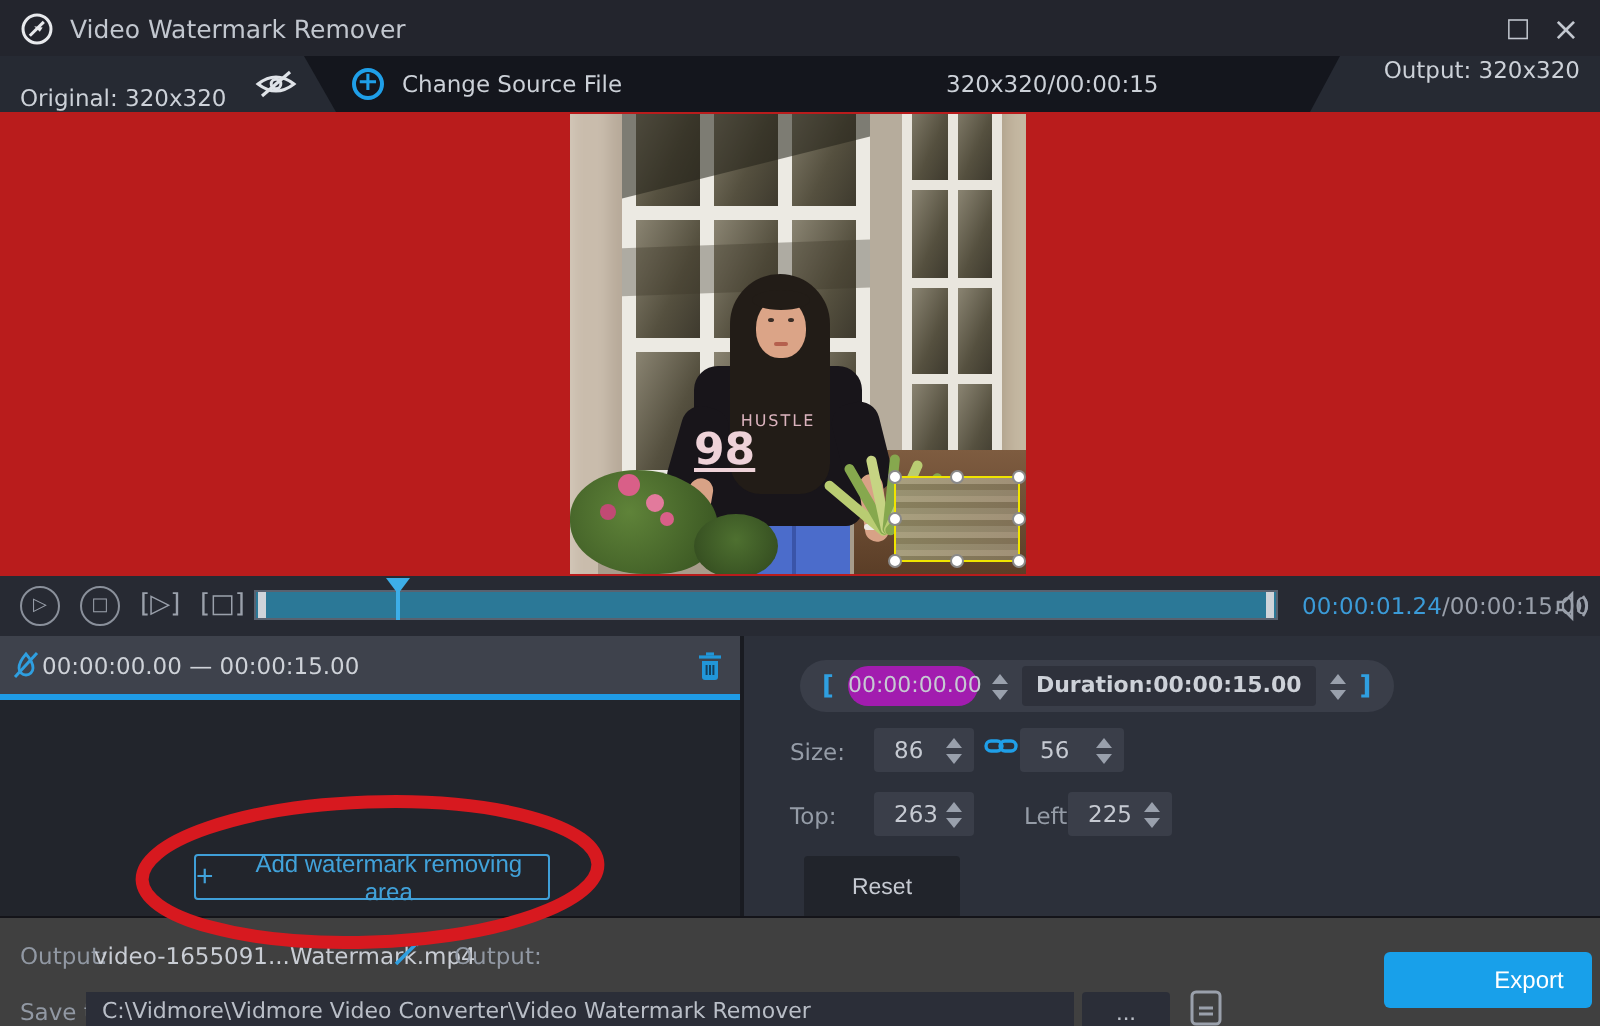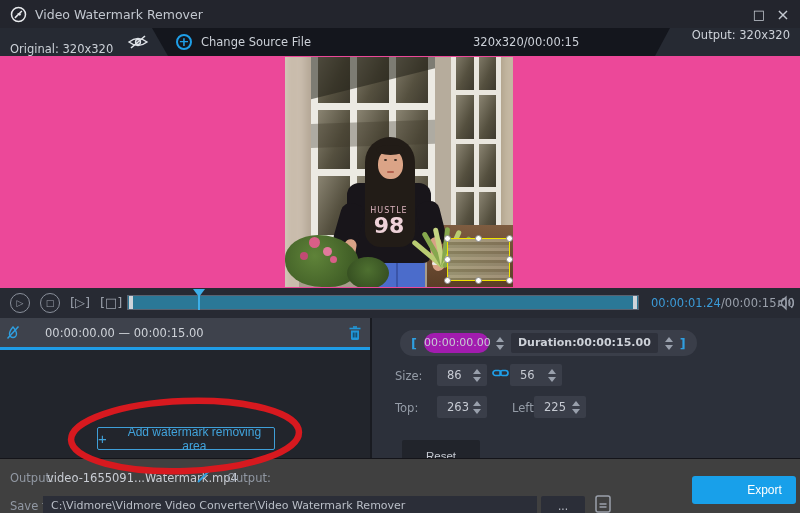--- a/index.html
+++ b/index.html
@@ -25,21 +25,21 @@
   .tab-out { position:absolute; left:648px; top:0; width:152px; height:28px; background:#262a33;
     clip-path:polygon(22px 0,100% 0,100% 100%,7px 100%); display:flex; justify-content:flex-end; }
   .tab-out span { margin-right:10px; }
   .chsrc { position:absolute; left:176px; top:0; height:28px; display:flex; align-items:center; gap:9px; }
   .plus-circle { width:16px; height:16px; border:2px solid #1f9fe8; border-radius:50%; color:#1f9fe8;
     font-size:13px; line-height:12px; text-align:center; font-weight:bold; }
   .file-label { position:absolute; left:352px; top:7px; }
   .meta-label { position:absolute; left:473px; top:7px; }
 
   
-  .stage { height:232px; background:#ec4899; position:relative; }
+  .stage { height:232px; background:#b91c1c; position:relative; }
   .video { position:absolute; left:285px; top:1px; width:228px; height:230px; overflow:hidden; background:#b0a697; }
   .bg-smear { position:absolute; inset:-12px;
     background:linear-gradient(90deg,#cdbfae 0%,#e9e2d6 3%,#b7a795 7%,#ddd2c4 11%,#9e8f7d 15%,
       #d3c8b9 19%,#b5ab9c 24%,#b5ab9c 78%,#d8cec0 83%,#97876f 88%,#cfc3ae 93%,#b4a78f 100%);
     filter:blur(6px); }
   .window-a { position:absolute; left:26px; top:-20px; width:124px; height:205px; background:#eceae3;
     padding:7px; display:grid; grid-template-columns:repeat(3,1fr); grid-template-rows:repeat(3,1fr);
     gap:7px; overflow:hidden; }
   .window-b { position:absolute; left:166px; top:-16px; width:50px; height:200px; background:#e9e6de;
     padding:5px; display:grid; grid-template-columns:repeat(2,1fr); grid-template-rows:repeat(4,1fr);
@@ -68,22 +68,22 @@
   .hair { position:absolute; left:80px; top:80px; width:50px; height:110px; background:#221c17;
     border-radius:26px 26px 16px 16px; }
   .face { position:absolute; left:93px; top:92px; width:25px; height:30px; background:#dba487;
     border-radius:50% 50% 46% 46%; }
   .fringe { position:absolute; left:91px; top:88px; width:29px; height:10px; background:#221c17; border-radius:50%; }
   .eyedot { position:absolute; width:3px; height:2px; background:#3a2d26; border-radius:50%; }
   .lips { position:absolute; left:102px; top:114px; width:7px; height:2px; background:#b5604e; border-radius:2px; }
   .neck { position:absolute; left:100px; top:119px; width:12px; height:9px; background:#cf9779; }
   .shirt-brand { position:absolute; left:62px; top:149px; width:84px; text-align:center;
     font-size:8px; letter-spacing:1px; color:#dbb3be; }
-  .shirt-num { position:absolute; left:62px; top:156px; width:84px; text-align:center;
-    font-size:22px; font-weight:bold; color:#eed2d8; }
+  .shirt-num { position:absolute; left:62px; top:156px; width:84px; text-align:left;
+    font-size:22px; font-weight:bold; color:#eed2d8;text-decoration:underline; }
   .bush1 { position:absolute; left:0; top:178px; width:74px; height:52px;
     background:radial-gradient(circle at 40% 40%,#5f8339,#35501f); border-radius:45% 55% 40% 50%; }
   .bush2 { position:absolute; left:62px; top:200px; width:42px; height:32px;
     background:radial-gradient(circle at 50% 40%,#4e7030,#2f461d); border-radius:50%; }
   .flower { position:absolute; border-radius:50%; }
   .spiky { position:absolute; left:136px; top:160px; width:44px; height:64px; }
   .leaf { position:absolute; left:20px; top:10px; width:5px; height:40px; border-radius:3px;
     transform-origin:bottom center; }
   .selbox { position:absolute; left:162px; top:181px; width:63px; height:43px;
     border:1px solid #f0e400;
@@ -107,21 +107,21 @@
   .timetext { position:absolute; left:651px; top:8px; font-size:11.5px; }
   .timetext .cur { color:#3b9bd8; }
   .timetext .tot { color:#9aa0ab; }
   .vol { position:absolute; left:777px; top:7px; }
 
   
   .workspace { height:140px; display:flex; }
   .left-panel { width:370px; background:#22252c; position:relative; }
   .lp-header { height:29px; background:#3e424c; display:flex; align-items:center; position:relative; }
   .lp-brush { margin-left:5px; }
-  .lp-range { margin-left:24px; font-size:11.5px; color:#ced2d8; }
+  .lp-range { margin-left:0; font-size:11.5px; color:#ced2d8; }
   .lp-trash { position:absolute; right:8px; top:7px; }
   .lp-underline { height:3px; background:#1f9ce6; }
   .add-btn { position:absolute; left:97px; top:109px; width:178px; height:23px; border:1px solid #3f9fd8;
     border-radius:2px; background:transparent; color:#41a2da; display:flex; align-items:center;
     justify-content:center; gap:8px; font-size:12px; }
   .add-btn .pl { font-size:15px; line-height:15px; }
   .right-panel { flex:1; background:#2c303a; border-left:2px solid #191b21; position:relative; }
   .pill { position:absolute; left:28px; top:12px; height:26px; background:#3a3e49; border-radius:13px;
     display:inline-flex; align-items:center; padding:0 11px; gap:7px; }
   .bracket { color:#2f9fe0; font-size:13px; font-weight:bold; }
@@ -133,21 +133,21 @@
   .arr-up { width:0; height:0; border-left:4px solid transparent; border-right:4px solid transparent;
     border-bottom:5px solid #99a0ac; }
   .arr-dn { width:0; height:0; border-left:4px solid transparent; border-right:4px solid transparent;
     border-top:5px solid #99a0ac; }
   .lbl { position:absolute; color:#959ca7; font-size:11.5px; }
   .nfield { position:absolute; height:22px; background:#3a3e49; border-radius:2px; display:flex;
     align-items:center; padding:0 6px 0 10px; }
   .nfield .val { flex:1; color:#c6cad2; font-size:11.5px; }
   .link-icon { position:absolute; left:120px; top:49px; }
   .reset-btn { position:absolute; left:30px; top:110px; width:78px; height:31px; background:#21242b;
-    border:none; border-radius:2px; color:#c5c9d1; font-size:11.5px;margin-top:12px; }
+    border:none; border-radius:2px; color:#c5c9d1; font-size:11.5px; }
 
   
   .bottombar { height:69px; background:#404040; border-top:1px solid #141419; position:relative;
     font-size:11.5px; }
   .bb-lbl { position:absolute; color:#9198a3; }
   .bb-val { position:absolute; color:#c9cdd4; }
   .pen { position:absolute; left:196px; top:10px; }
   .fmt-field { position:absolute; left:258px; top:7px; width:152px; height:22px; background:#2b2e38;
     border-radius:3px; display:flex; align-items:center; padding:0 8px; }
   .fmt-field .val { flex:1; color:#c6cad2; }

